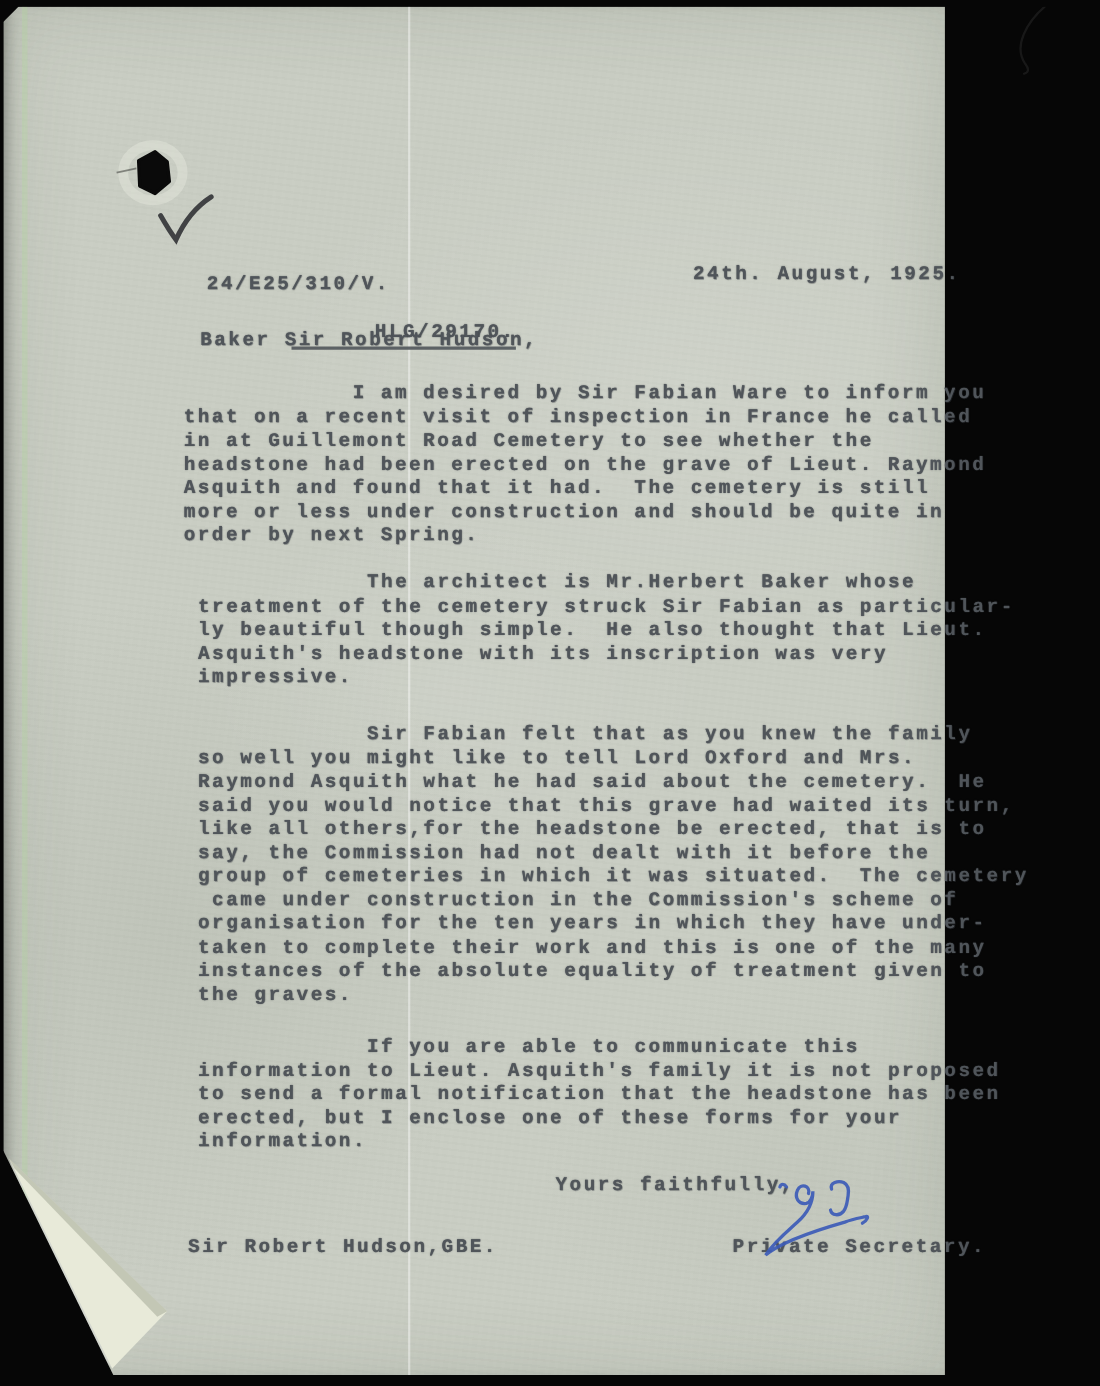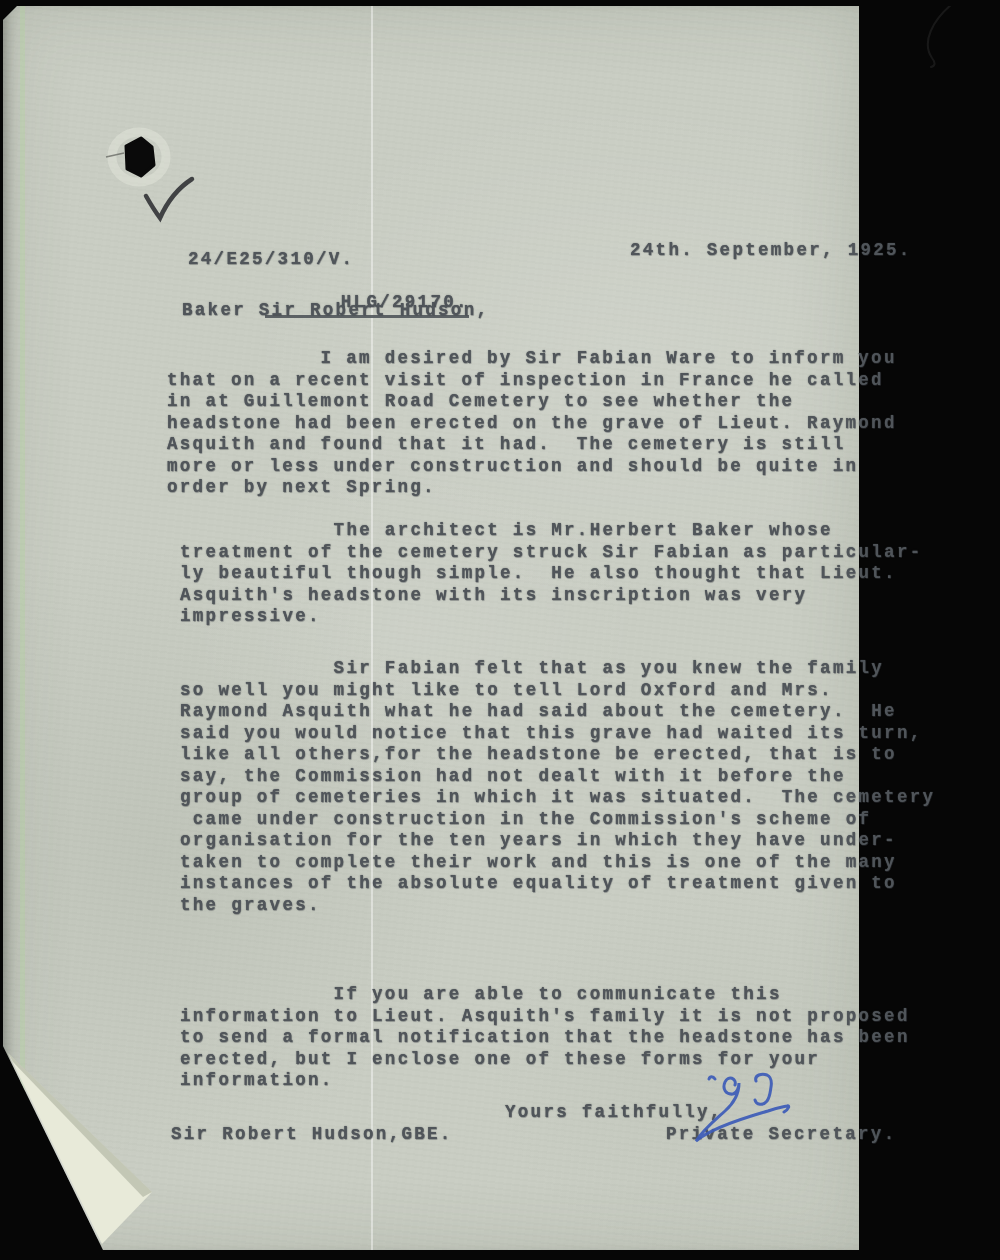--- a/index.html
+++ b/index.html
@@ -28,41 +28,41 @@
     color:#50555a;text-shadow:0 0 1.2px rgba(62,67,72,0.85), 0.5px 0.5px 0 rgba(62,67,72,0.3);
   }
   .ref{left:185px;top:200px;}
   .ref-u{display:inline-block;min-width:204px;border-bottom:3px solid rgba(80,85,90,0.9);
     padding-bottom:1px;text-align:right;}
   .date{left:627px;top:234px;}
   .salutation{left:179px;top:294px;}
   .p1{left:164px;top:342px;}
   .p2{left:177px;top:514px;}
   .p3{left:177px;top:652px;}
-  .p4{left:177px;top:936px;margin-top:42px;}
-  .closing{left:502px;top:1096px;}
+  .p4{left:177px;top:936px;}
+  .closing{left:502px;top:1062px;}
   .recipient{left:168px;top:1118px;}
   .secretary{left:663px;top:1118px;}
   .overlay{position:absolute;left:0;top:0;pointer-events:none;}
 </style>
 </head>
 <body>
 
 <div class="scan">
   <div class="paper">
 
     <div class="crease-green"></div>
     <div class="crease-white"></div>
 
     <div class="txt ref">
       <div>24/E25/310/V.</div>
       <div class="ref-u"><span>HLG/29170.</span></div>
     </div>
 
-    <div class="txt date">24th. September, 1925.</div>
+    <div class="txt date">24th. August, 1925.</div>
     <div class="txt salutation">Baker Sir Robert Hudson,</div>
 
     <div class="txt p1">            I am desired by Sir Fabian Ware to inform you
 that on a recent visit of inspection in France he called
 in at Guillemont Road Cemetery to see whether the
 headstone had been erected on the grave of Lieut. Raymond
 Asquith and found that it had.  The cemetery is still
 more or less under construction and should be quite in
 order by next Spring.</div>
     <div class="txt p3">            Sir Fabian felt that as you knew the family

